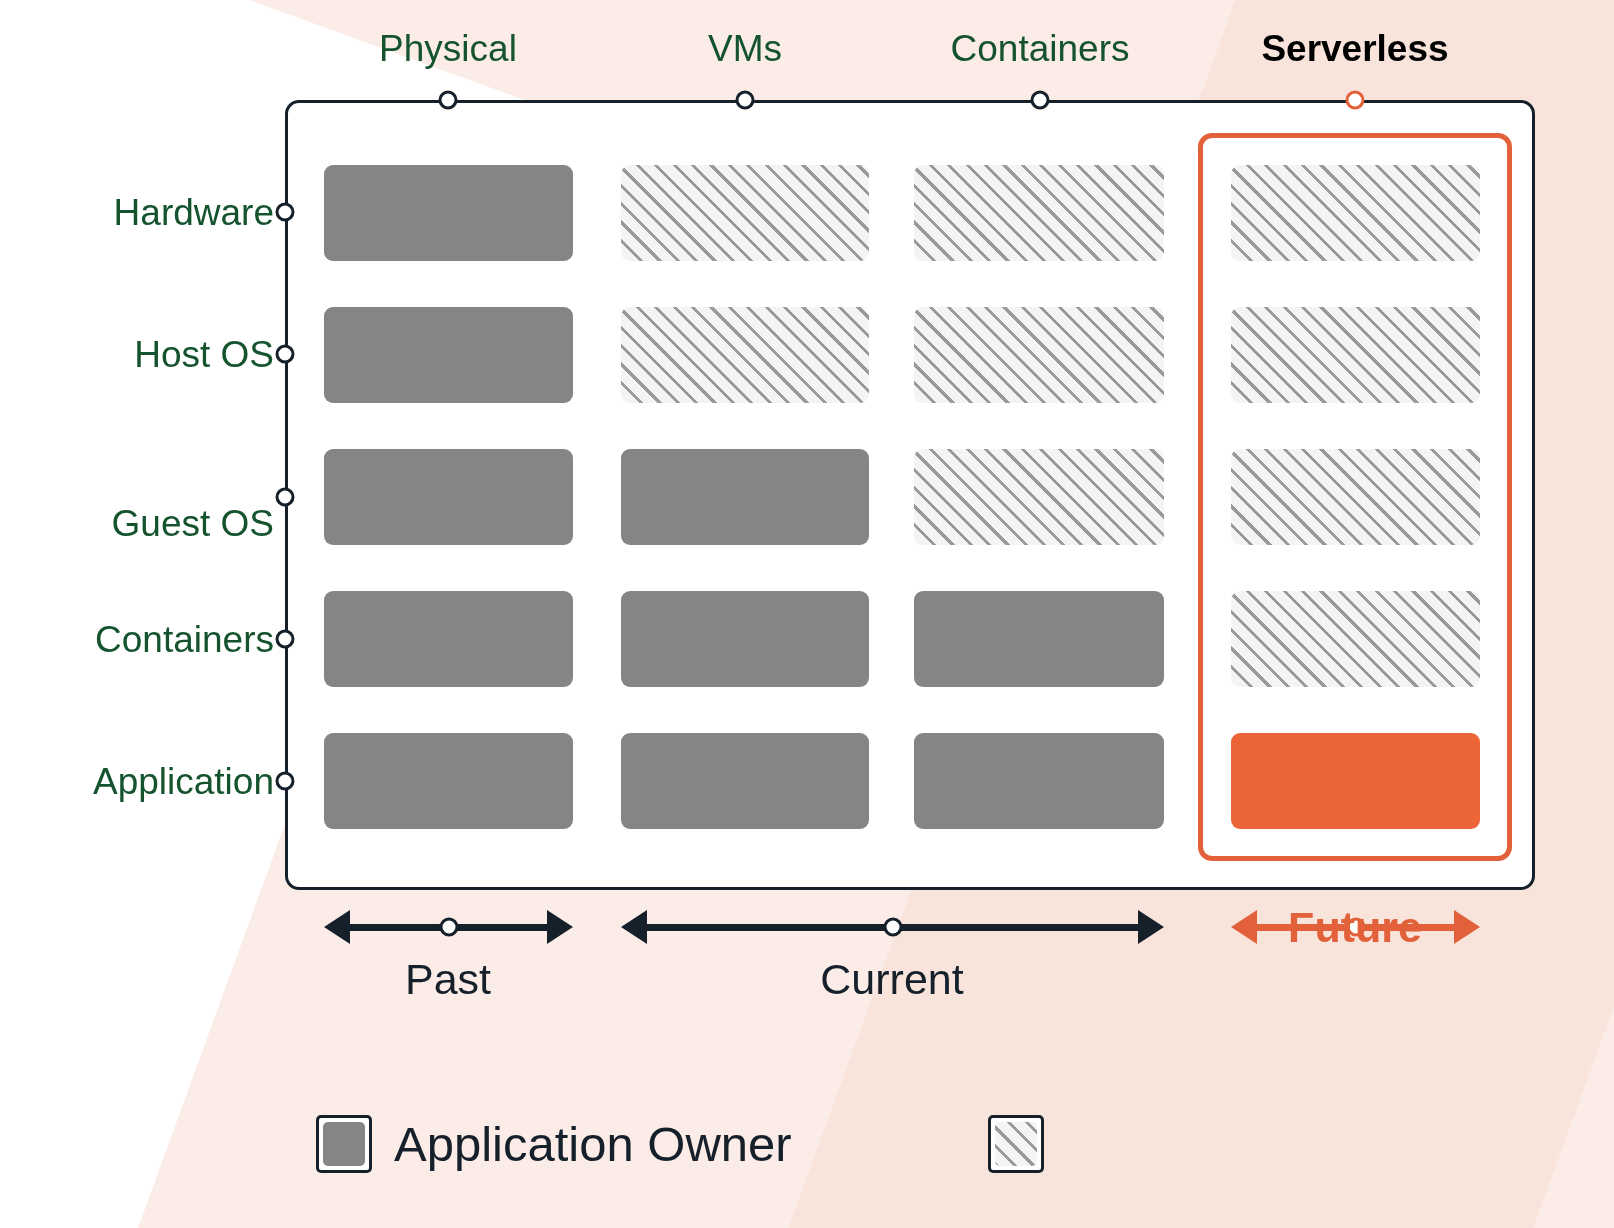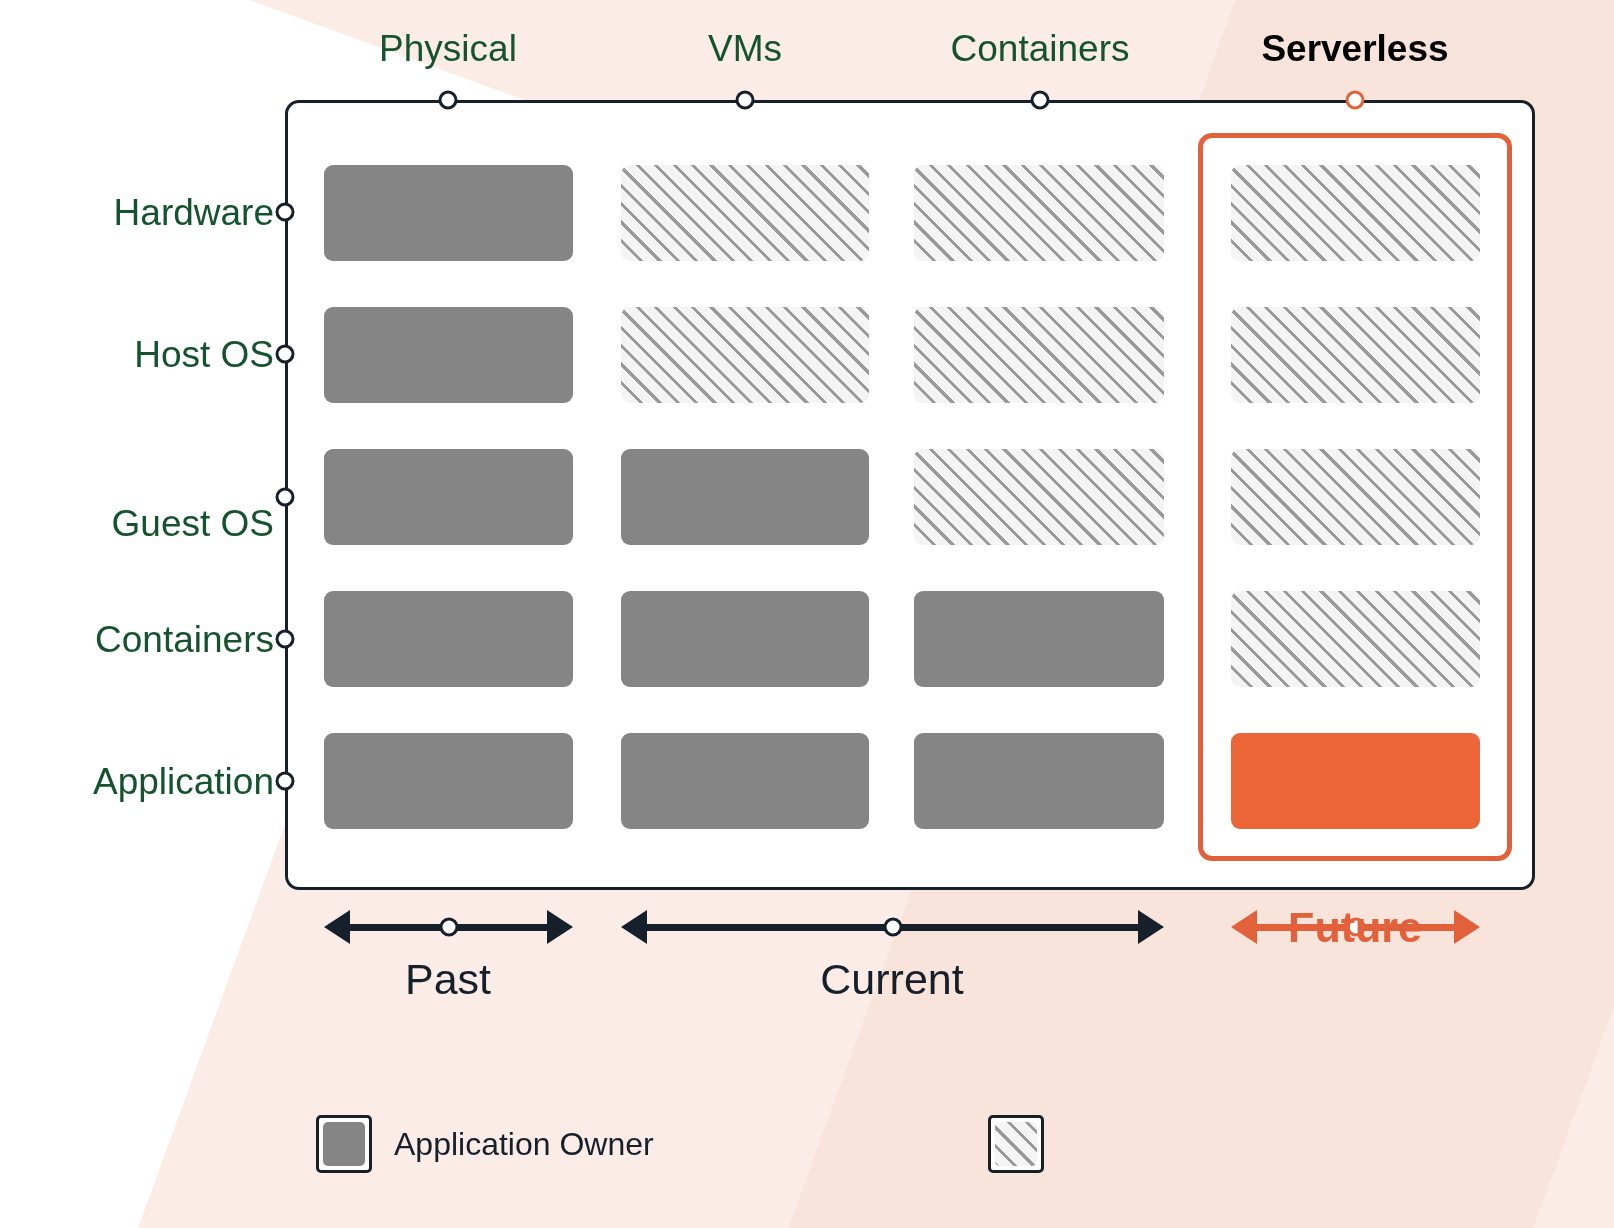--- a/index.html
+++ b/index.html
@@ -215,21 +215,21 @@
   .legend-swatch .chip.owner { background: #858585; }
   .legend-swatch .chip.provider {
     background-color: #f4f4f4;
     background-image: repeating-linear-gradient(
       45deg,
       #9a9a9a 0px, #9a9a9a 3px,
       rgba(0,0,0,0) 3px, rgba(0,0,0,0) 13px
     );
   }
   .legend-text {
-    font-size: 32px;
+    font-size: 49px;
     color: #16202b;
     white-space: nowrap;
     line-height: 1;
   }
 </style>
 </head>
 <body>
 
 <div class="bg-band bg-band-white"></div>
 <div class="bg-band bg-band-tint"></div>

